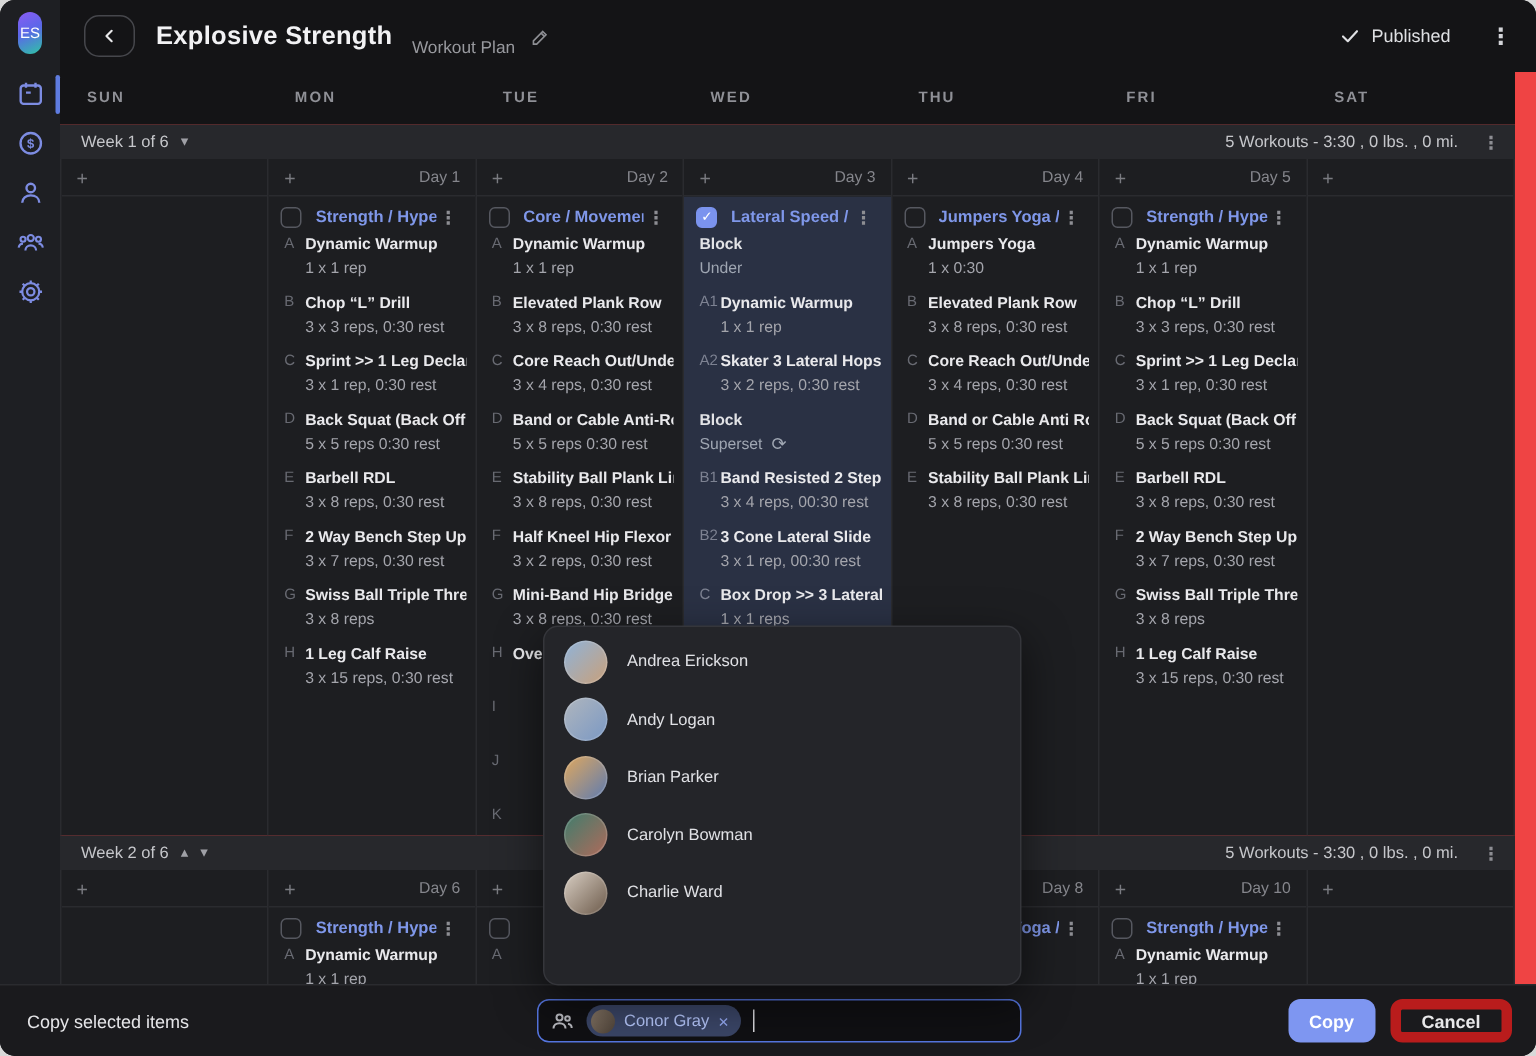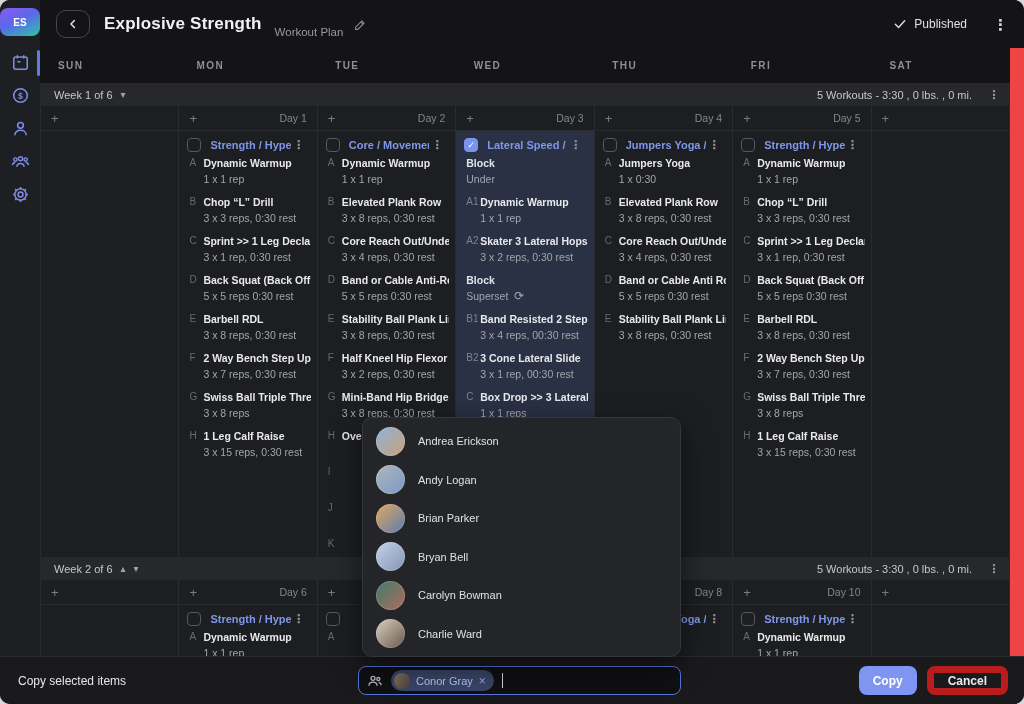--- a/index.html
+++ b/index.html
@@ -14,23 +14,23 @@
     background:#141416; border-radius:10px; overflow:hidden;
   }
 
   
   .sidebar {
     position:absolute; left:0; top:0; width:40px; height:656px;
     background:#1e1f23; display:flex; flex-direction:column; align-items:center;
     padding-top:8px; z-index:3;
   }
   .logo {
-    width:40px; height:28px; border-radius:8px;
+    width:16px; height:28px; border-radius:8px;
     background:linear-gradient(155deg,#8a5cf5 0%,#5b67e8 45%,#2ec4a5 100%);
-    color:#fff; font-size:10px; font-weight:bold;
+    color:#fff; font-size:10px; font-weight:normal;
     display:flex; align-items:center; justify-content:center; margin-bottom:14px;
   }
   .nav-icons { display:flex; flex-direction:column; gap:9px; align-items:center; }
   .nav-btn { width:28px; height:24px; display:flex; align-items:center; justify-content:center; color:#7d8ce2; }
   .nav-btn svg { width:19px; height:19px; }
   .active-bar { position:absolute; right:0; top:50px; width:3px; height:26px; background:#5f7ce0; border-radius:2px; }
 
   
   .topbar {
     position:absolute; left:40px; right:0; top:0; height:48px;
@@ -719,24 +719,20 @@
       </div>
       <div class="dd-item">
         <span class="dd-avatar" style="background: linear-gradient(135deg, rgb(176, 182, 189), rgb(122, 152, 196));"></span>
         <span class="dd-name">Andy Logan</span>
       </div>
       <div class="dd-item">
         <span class="dd-avatar" style="background: linear-gradient(135deg, rgb(224, 168, 95), rgb(93, 123, 176));"></span>
         <span class="dd-name">Brian Parker</span>
       </div>
       <div class="dd-item">
-        <span class="dd-avatar" style="background: linear-gradient(135deg, rgb(197, 210, 232), rgb(132, 148, 181));"></span>
-        <span class="dd-name">Bryan Bell</span>
-      </div>
-      <div class="dd-item">
         <span class="dd-avatar" style="background: linear-gradient(135deg, rgb(63, 125, 109), rgb(176, 106, 90));"></span>
         <span class="dd-name">Carolyn Bowman</span>
       </div>
       <div class="dd-item">
         <span class="dd-avatar" style="background: linear-gradient(135deg, rgb(217, 207, 196), rgb(107, 89, 73));"></span>
         <span class="dd-name">Charlie Ward</span>
       </div>
     </div>
 
   <div class="footer">

